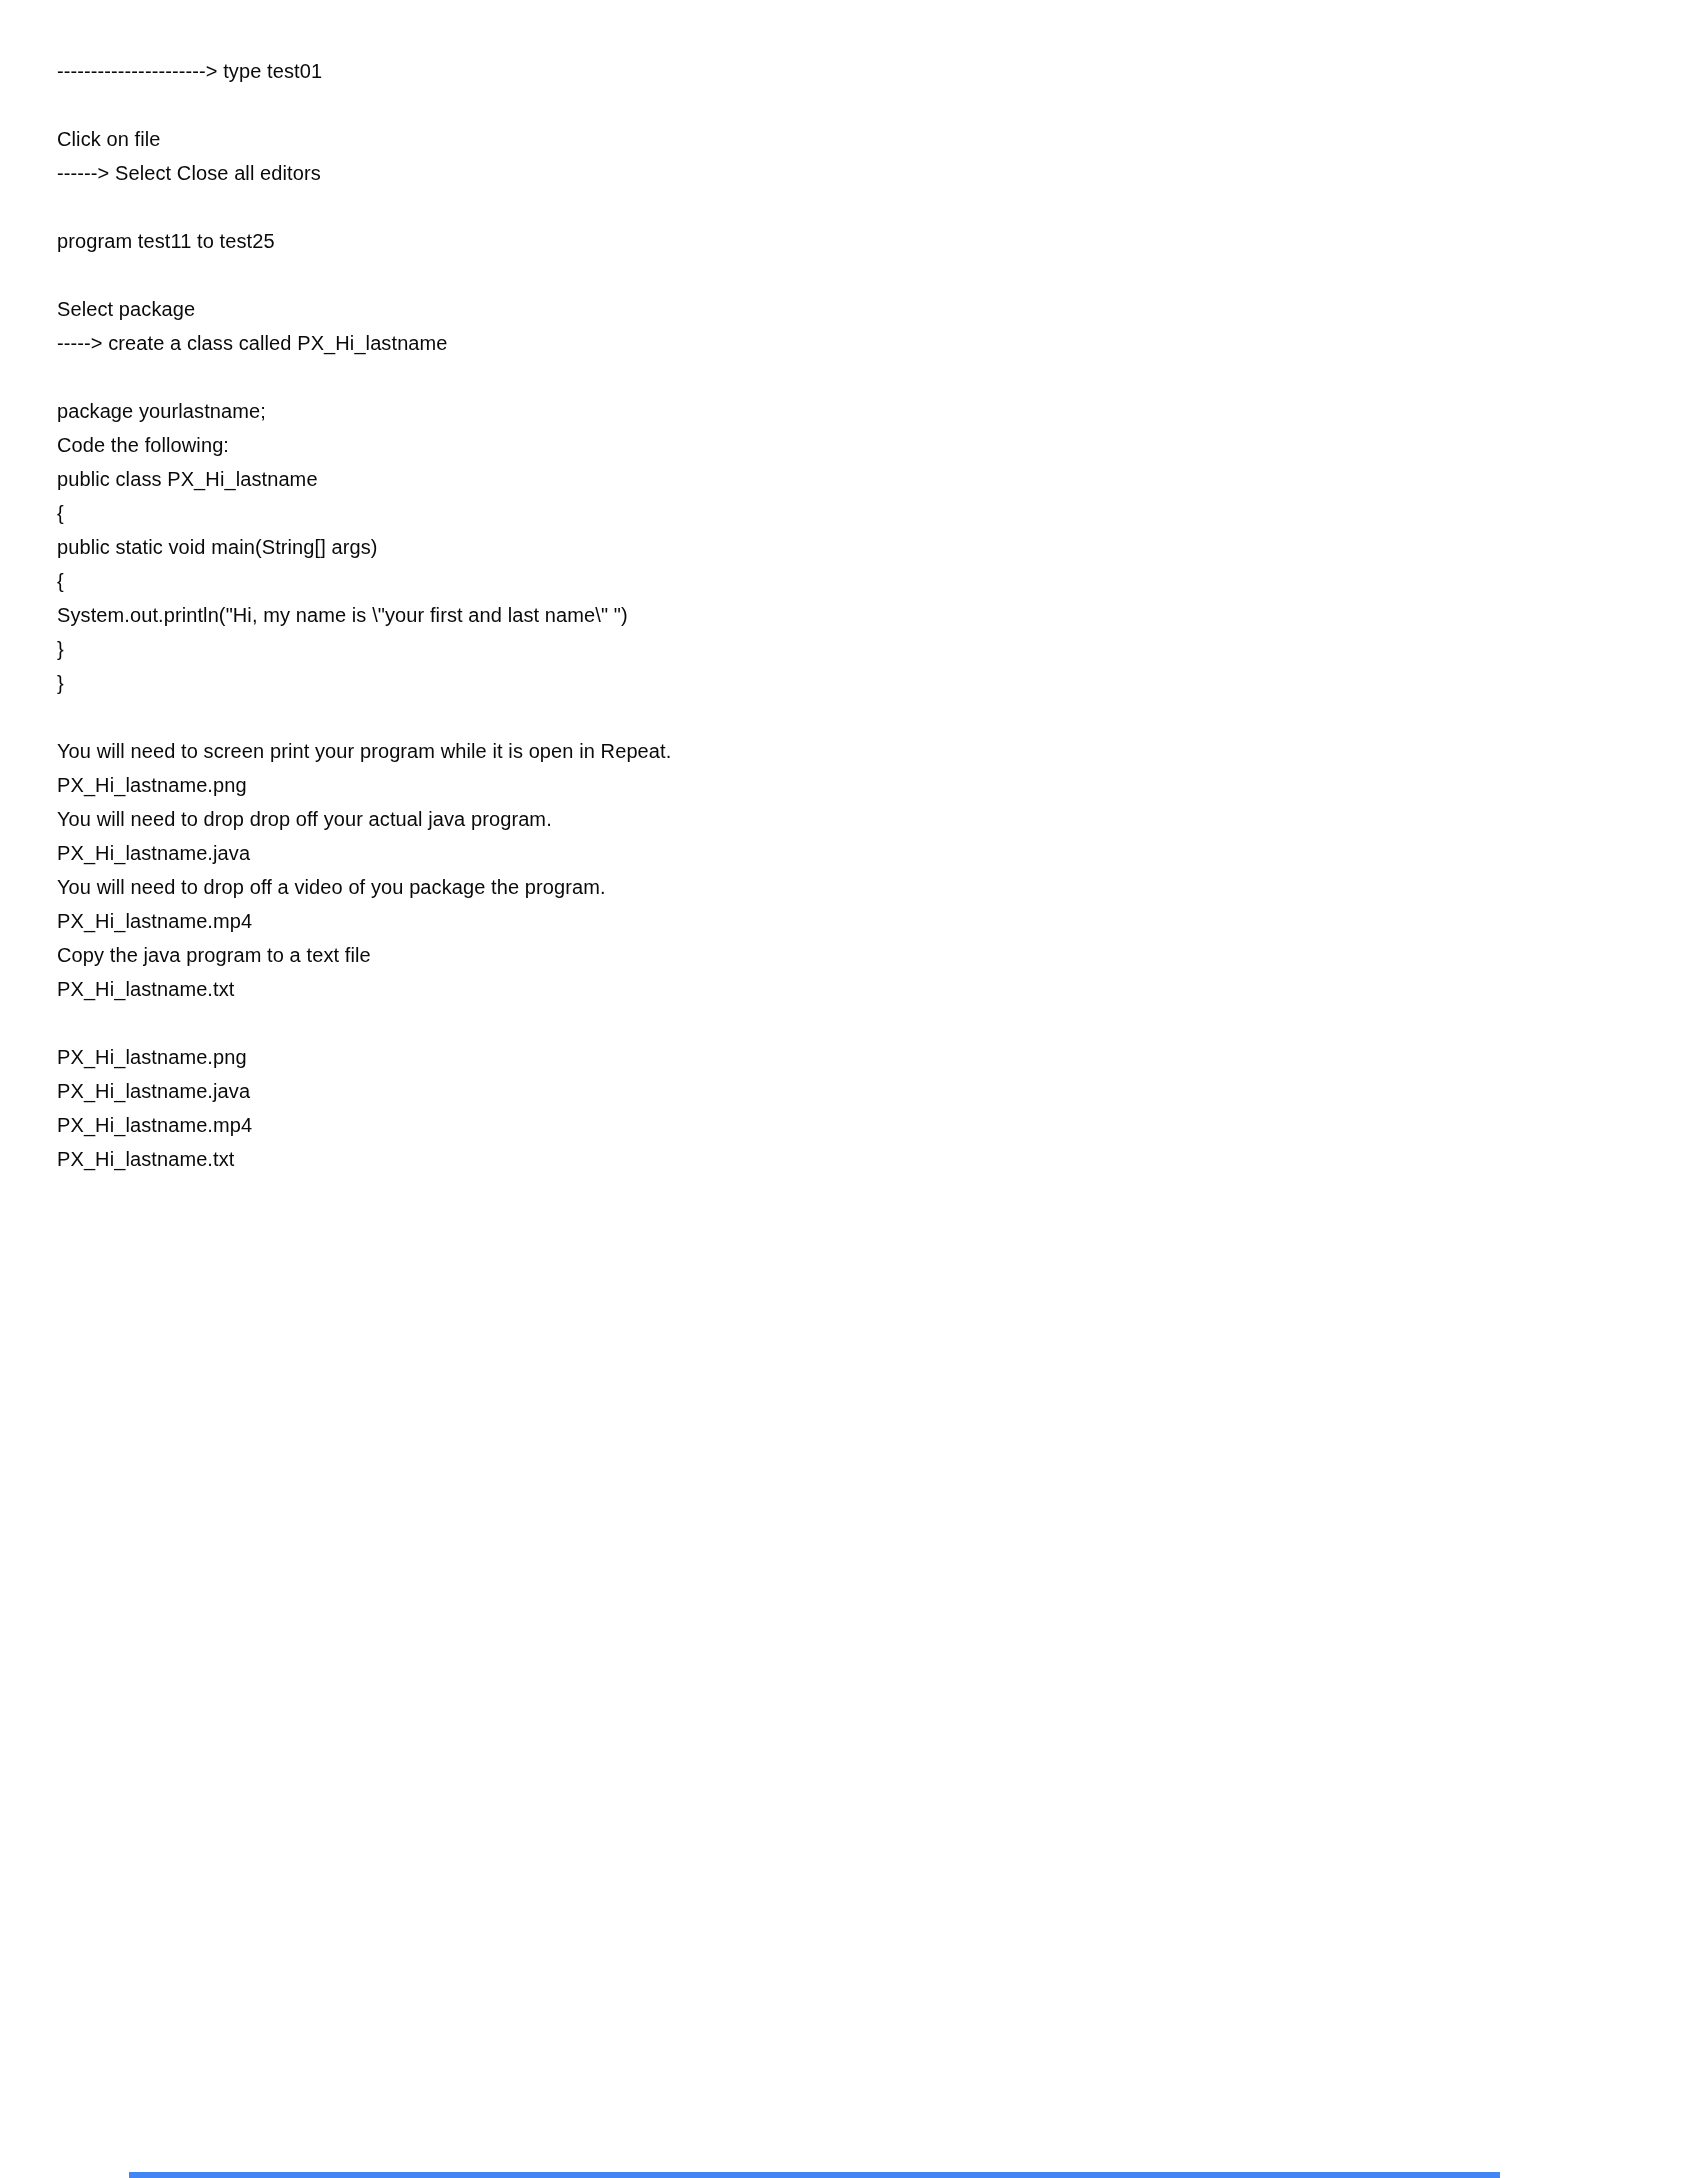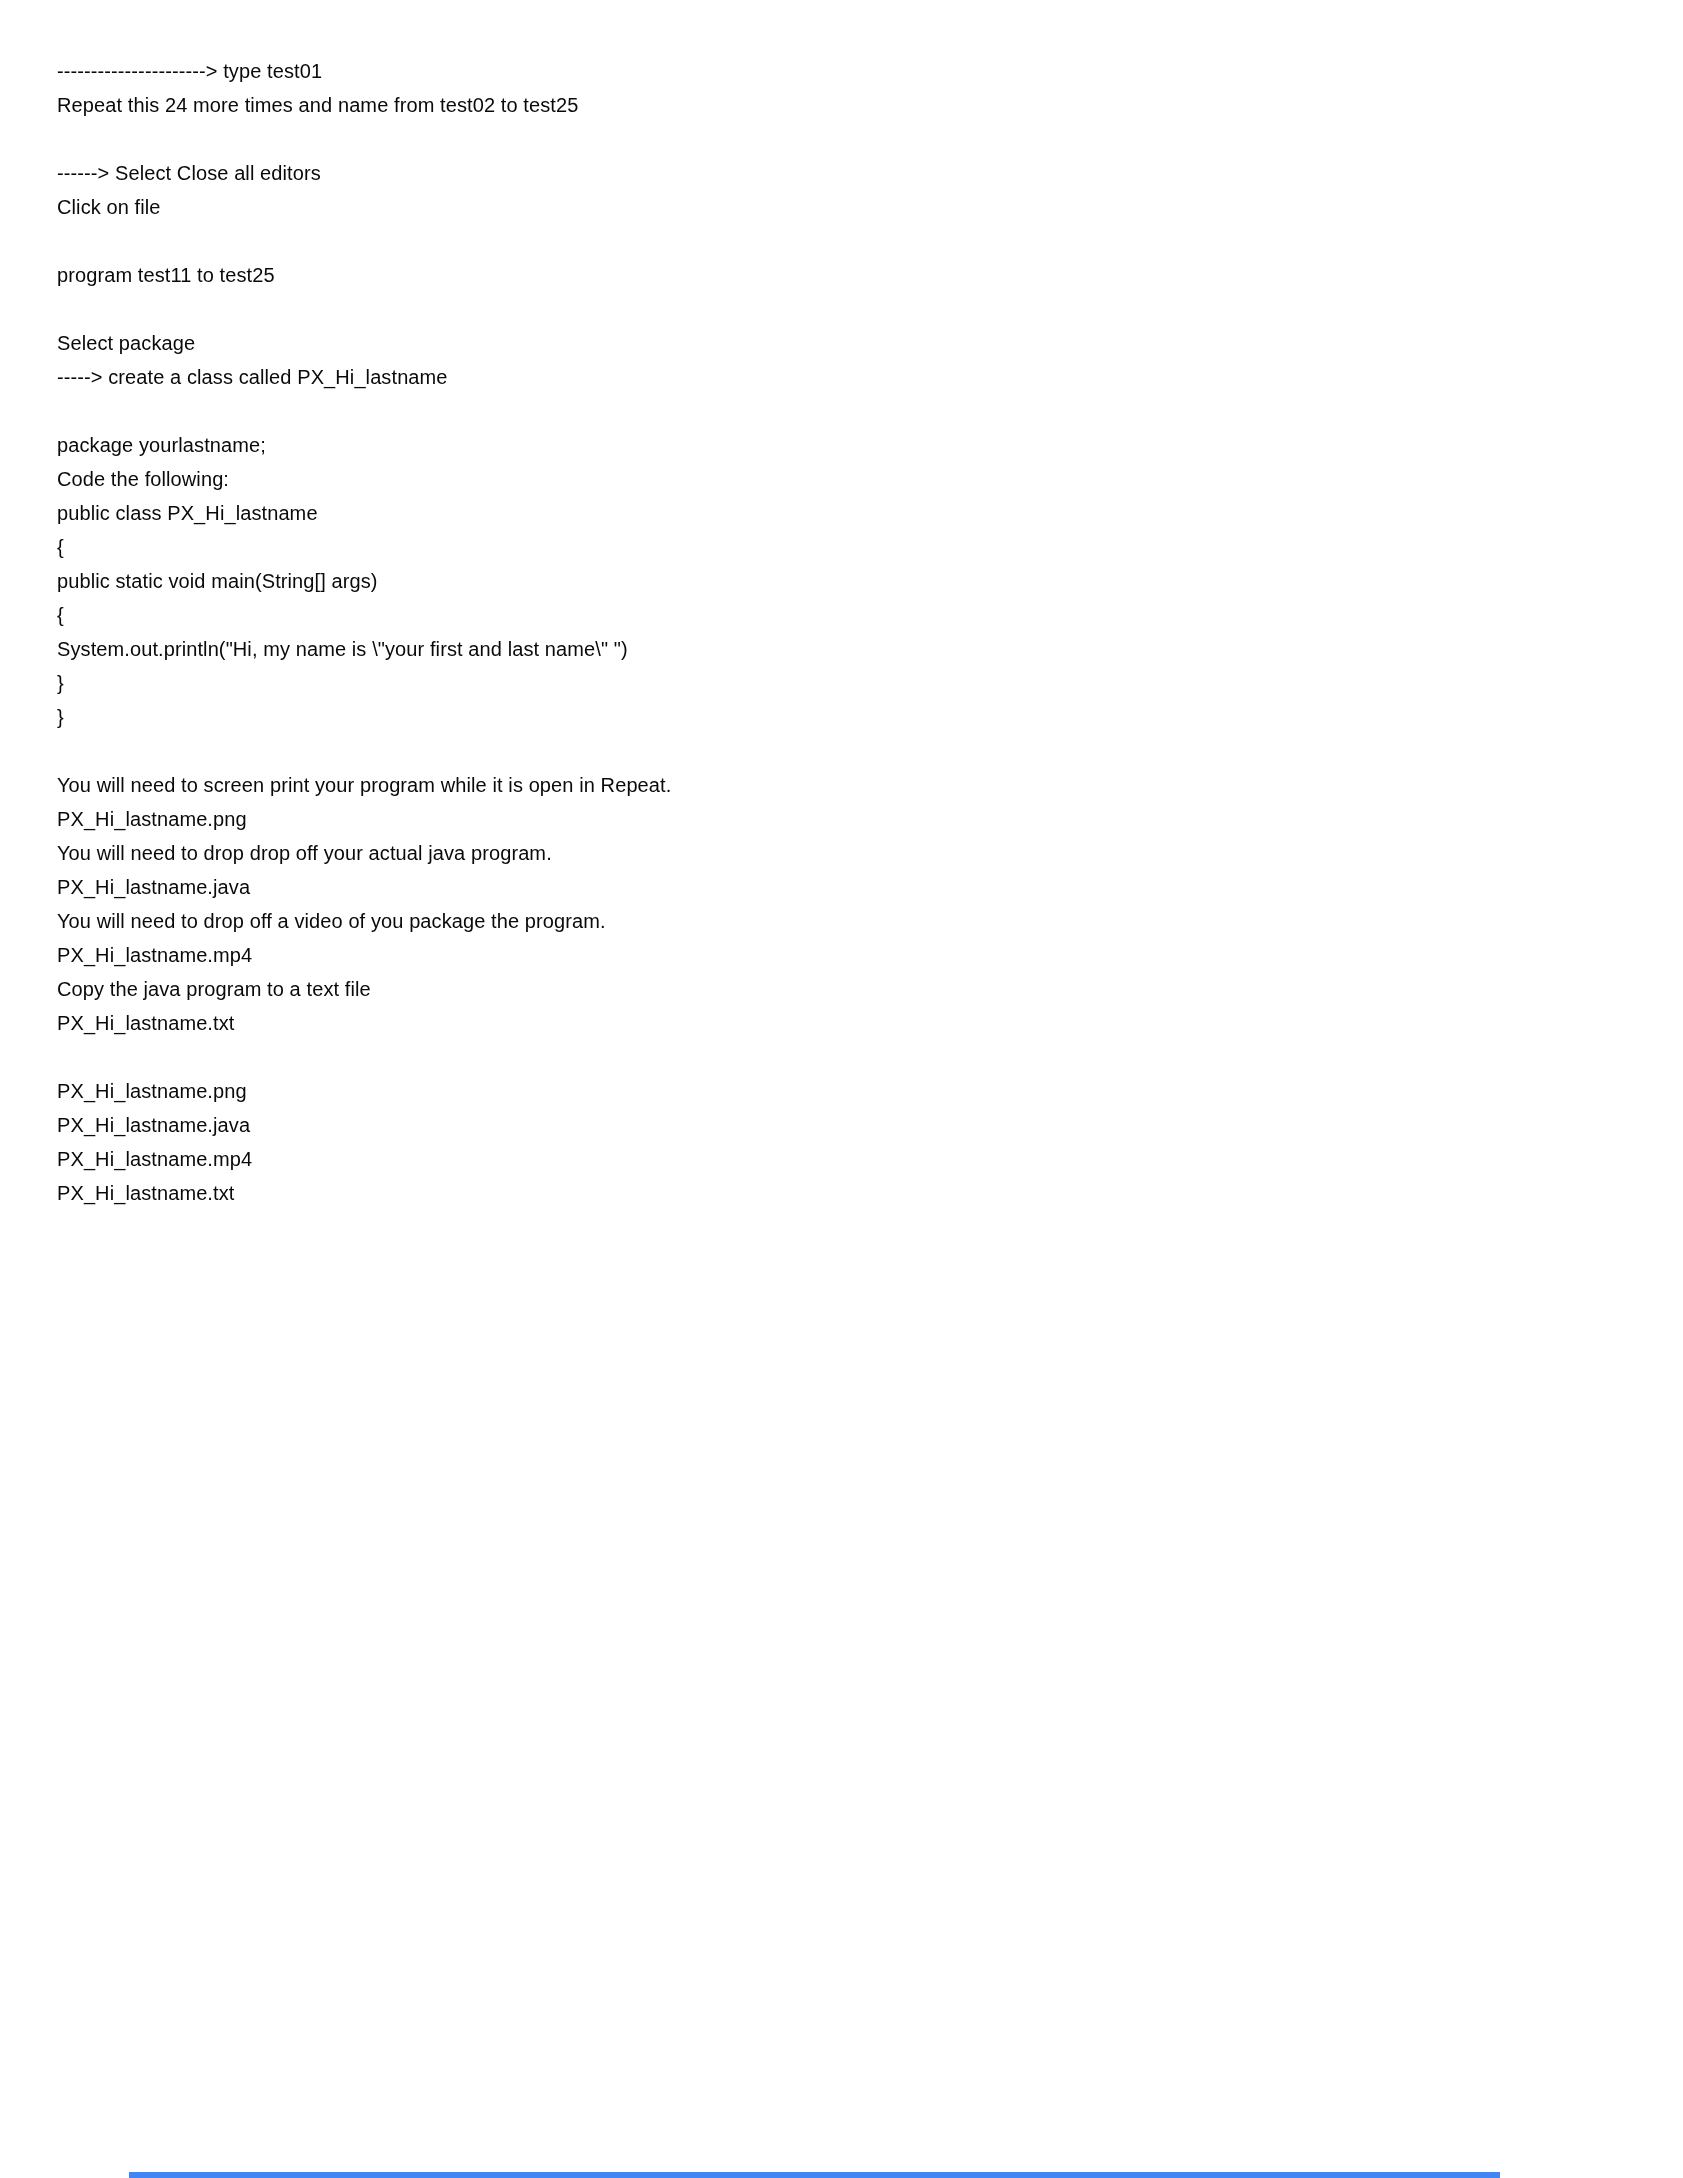--- a/index.html
+++ b/index.html
@@ -35,24 +35,23 @@
     width: 1371px;
     height: 6px;
     background: #4285f4;
   }
 </style>
 </head>
 <body style="background: rgb(255, 255, 255);">
 
 <div class="doc" style="color: rgb(10, 10, 10);">
   <div class="line">----------------------&gt; type test01</div>
-  <div class="line">Repeat this 24 more times and name from test02 to test25</div>
   <div class="line"></div>
+  <div class="line">Click on file</div>
   <div class="line">------&gt; Select Close all editors</div>
-  <div class="line">Click on file</div>
   <div class="line"></div>
   <div class="line">program test11 to test25</div>
   <div class="line"></div>
   <div class="line">Select package</div>
   <div class="line">-----&gt; create a class called PX_Hi_lastname</div>
   <div class="line"></div>
   <div class="line">package yourlastname;</div>
   <div class="line">Code the following:</div>
   <div class="line">public class PX_Hi_lastname</div>
   <div class="line">{</div>

